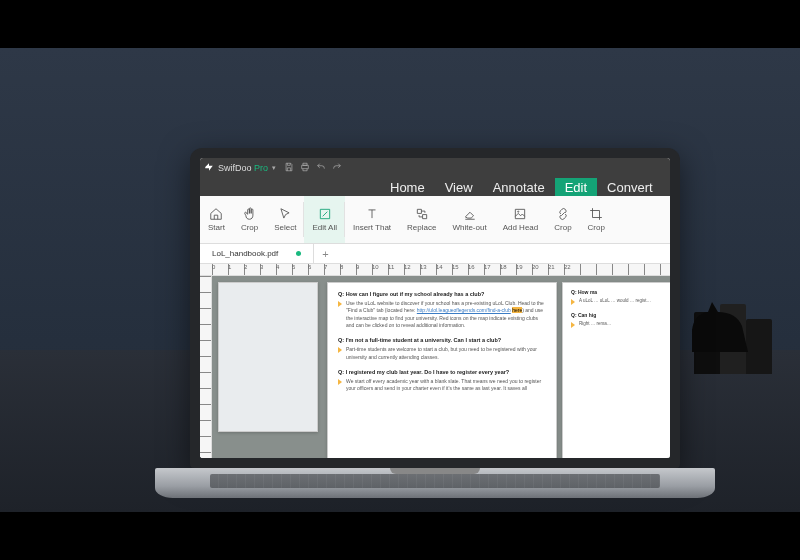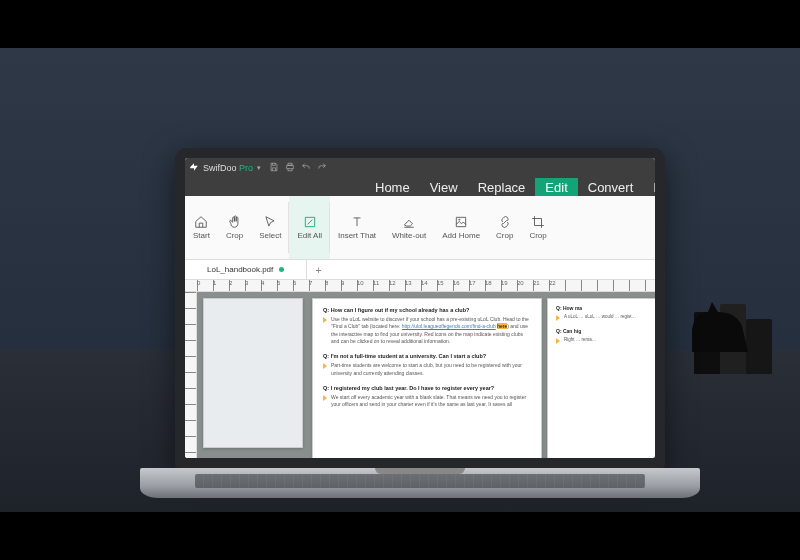--- a/index.html
+++ b/index.html
@@ -17,51 +17,51 @@
 .desk { position: absolute; bottom: 0; left: 0; right: 0; height: 35%; background: linear-gradient(180deg, #2a2f38 0%, #1e2229 100%); }
 
 
 .books { position: absolute; right: 28px; bottom: 138px; display: flex; align-items: flex-end; gap: 0; }
 .book { width: 26px; border-radius: 2px 2px 0 0; }
 .b1 { height: 62px; background: #0e0e0e; }
 .b2 { height: 70px; background: #202020; }
 .b3 { height: 55px; background: #161616; }
 
 
-.laptop { position: absolute; left: 175px; top: 100px; width: 490px; }
+.laptop { position: absolute; left: 190px; top: 100px; width: 490px; }
 .screen-bezel { width: 490px; height: 320px; background: #25272a; border-radius: 12px 12px 4px 4px; padding: 10px; box-shadow: 0 8px 30px rgba(0,0,0,.5); position: relative; }
 .screen { width: 100%; height: 100%; background: #fff; border-radius: 3px; overflow: hidden; display: flex; flex-direction: column; }
 .keyboard { position: relative; width: 560px; margin-left: -35px; height: 30px; background: linear-gradient(180deg, #c5c8cc 0%, #9a9ea4 60%, #6d7177 100%); border-radius: 2px 2px 18px 18px / 2px 2px 10px 10px; }
 .keyboard::before { content: ""; position: absolute; top: 0; left: 50%; transform: translateX(-50%); width: 90px; height: 6px; background: #888; border-radius: 0 0 8px 8px; }
 .keys { position: absolute; top: 6px; left: 55px; right: 55px; height: 14px; background: repeating-linear-gradient(90deg, #3a3d41 0 8px, #45484c 8px 9px); border-radius: 2px; opacity: .6; }
 
 
 .titlebar { display: flex; align-items: center; height: 20px; background: #3e3e3e; color: #ddd; font-size: 9px; padding: 0 4px; gap: 4px; }
 .titlebar .logo svg { width: 10px; height: 10px; fill: #fff; }
 .titlebar .brand span:last-child { color: #19b97f; }
 .titlebar .tri { font-size: 7px; color: #aaa; }
 .qa-icons { display: flex; gap: 6px; margin-left: 4px; }
 .qa-icons svg { width: 10px; height: 10px; stroke: #bbb; fill: none; stroke-width: 1.5; }
 
 
 .menubar { display: flex; height: 18px; background: #3e3e3e; color: #eee; font-size: 13px; align-items: stretch; padding-left: 180px; }
 .menubar .mi { padding: 0 10px; display: flex; align-items: center; cursor: pointer; }
 .menubar .mi.active { background: #14a376; color: #fff; }
 
 
-.ribbon { display: flex; height: 64px; background: #fafafa; border-bottom: 1px solid #ddd; }
+.ribbon { display: flex; height: 48px; background: #fafafa; border-bottom: 1px solid #ddd; }
 .rbtn { display: flex; flex-direction: column; align-items: center; justify-content: center; padding: 0 8px; gap: 2px; font-size: 8px; color: #555; cursor: pointer; position: relative; }
 .rbtn svg { width: 14px; height: 14px; stroke: #555; fill: none; stroke-width: 1.5; }
 .rbtn.active { background: #e6f5ef; }
 .rbtn.active svg { stroke: #14a376; }
 .rbtn.sep::after { content: ""; position: absolute; right: 0; top: 6px; bottom: 6px; width: 1px; background: #e2e2e2; }
 
 
 .tabstrip { display: flex; align-items: center; height: 20px; background: #fff; border-bottom: 1px solid #ddd; font-size: 8px; }
-.doctab { display: flex; align-items: center; gap: 6px; padding: 0 22px; height: 100%; border-right: 1px solid #ddd; color: #333; }
+.doctab { display: flex; align-items: center; gap: 18px; padding: 0 12px; height: 100%; border-right: 1px solid #ddd; color: #333; }
 .doctab .dot { width: 5px; height: 5px; border-radius: 50%; background: #19b97f; }
 .addtab { padding: 0 8px; color: #888; font-size: 11px; cursor: pointer; }
 
 
 .ruler-h { height: 12px; background: #f6f6f6; border-bottom: 1px solid #ddd; position: relative; overflow: hidden; }
 .ruler-h .ticks { position: absolute; left: 12px; right: 0; top: 0; bottom: 0; background:
   repeating-linear-gradient(90deg, #888 0 1px, transparent 1px 16px); }
 .ruler-h .nums { position: absolute; left: 12px; top: 0; font-size: 6px; color: #666; display: flex; }
 .ruler-h .nums span { width: 16px; text-align: left; }
 
@@ -133,21 +133,21 @@
                 </svg></span>
             <span><svg viewBox="0 0 24 24">
                   <path d="M15 14l5-5-5-5 M20 9H10a6 6 0 00-6 6v1"></path>
                 </svg></span>
           </div>
         </div>
 
         <div class="menubar">
           <div class="mi">Home</div>
           <div class="mi">View</div>
-          <div class="mi">Replace</div>
+          <div class="mi">Annotate</div>
           <div class="mi active">Edit</div>
           <div class="mi">Convert</div>
           <div class="mi">Image</div>
         </div>
 
         <div class="ribbon">
           <div class="rbtn">
             <svg viewBox="0 0 24 24">
                 <path d="M3 11l9-8 9 8v10H3z M9 21v-7h6v7"></path>
               </svg>
@@ -172,29 +172,35 @@
             <span>Edit All</span>
           </div>
           <div class="rbtn">
             <svg viewBox="0 0 24 24">
                 <path d="M6 5h12 M12 5v14"></path>
               </svg>
             <span>Insert That</span>
           </div>
           <div class="rbtn">
             <svg viewBox="0 0 24 24">
+                <path d="M4 4h7v7H4z M13 13h7v7h-7z M11 7h6v3 M13 17H7v-3"></path>
+              </svg>
+            <span>Replace</span>
+          </div>
+          <div class="rbtn">
+            <svg viewBox="0 0 24 24">
                 <path d="M4 17l8-8 6 6-4 4H8z M4 21h16"></path>
               </svg>
             <span>White-out</span>
           </div>
           <div class="rbtn">
             <svg viewBox="0 0 24 24">
                 <path d="M4 4h16v16H4z M4 16l5-5 4 4 3-3 4 4 M9 9a1 1 0 100-2 1 1 0 000 2"></path>
               </svg>
-            <span>Add Home</span>
+            <span>Add Head</span>
           </div>
           <div class="rbtn">
             <svg viewBox="0 0 24 24">
                 <path d="M9 15l6-6 M8 12a4 4 0 010-6l2-2a4 4 0 016 6 M16 12a4 4 0 010 6l-2 2a4 4 0 01-6-6"></path>
               </svg>
             <span>Crop</span>
           </div>
           <div class="rbtn">
             <svg viewBox="0 0 24 24">
                 <path d="M6 2v16h16 M2 6h16v16"></path>

